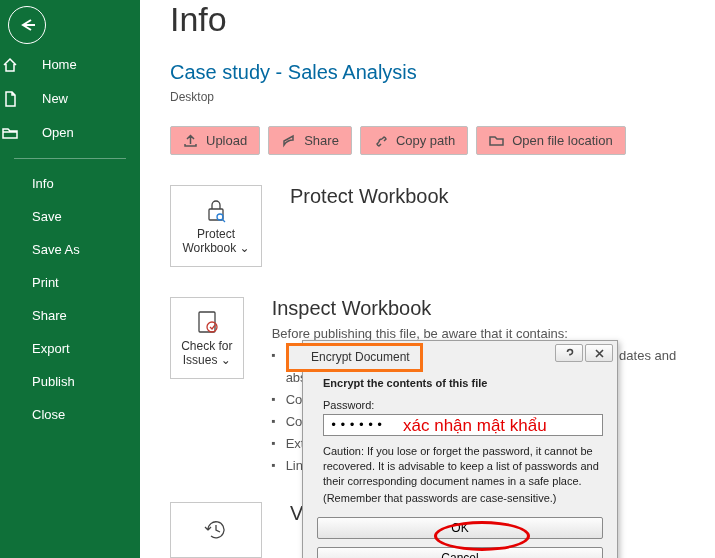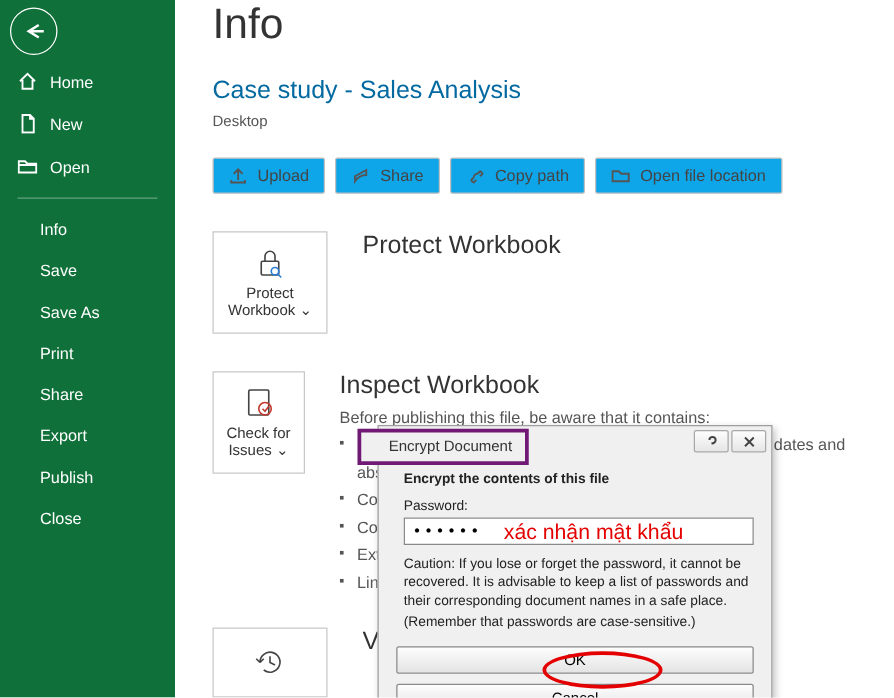--- a/index.html
+++ b/index.html
@@ -2,51 +2,51 @@
 <html><head>
 <meta charset="utf-8">
 <style>
   * { box-sizing: border-box; margin: 0; padding: 0; font-family: "Segoe UI", Arial, sans-serif; }
   body { width: 715px; height: 558px; overflow: hidden; background: #fff; position: relative; }
 
   .sidebar { position: absolute; left: 0; top: 0; width: 140px; height: 558px; background: #0f7039; color: #fff; }
   .back-btn { display: flex; align-items: center; justify-content: center; width: 38px; height: 38px; margin: 6px 0 4px 8px; border: 1.5px solid #fff; border-radius: 50%; cursor: pointer; }
   .back-btn svg { width: 18px; height: 18px; fill: none; stroke: #fff; stroke-width: 2; }
 
-  .side-link { display: flex; align-items: center; gap: 10px; padding: 9px 14px; font-size: 13px; cursor: pointer; }
+  .side-link { display: flex; gap: 24px; padding: 9px 2px; font-size: 13px; cursor: pointer; }
   .side-link .ico { width: 16px; height: 16px; display: flex; align-items: center; justify-content: center; }
   .side-link .ico svg { width: 16px; height: 16px; fill: none; stroke: #fff; stroke-width: 1.5; }
   .side-sep { border-top: 1px solid rgba(255,255,255,0.35); margin: 8px 14px; }
   .side-sub { padding: 9px 14px 9px 32px; font-size: 13px; cursor: pointer; }
 
   .main { position: absolute; left: 140px; top: 0; right: 0; height: 558px; padding: 0 0 0 30px; background: #fff; }
   .page-title { font-size: 34px; font-weight: 300; color: #333; padding-top: 0px; }
   .doc-title { font-size: 20px; color: #0369a1; margin-top: 22px; }
   .doc-loc { font-size: 12px; color: #555; margin-top: 6px; }
 
   .btn-row { display: flex; gap: 8px; margin-top: 22px; }
-  .act-btn { display: flex; align-items: center; gap: 8px; border: 1px solid #bfbfbf; padding: 6px 12px; font-size: 13px; color: #444; background: #0ea5e9; cursor: pointer; border-radius: 2px; }
+  .act-btn { display: flex; align-items: center; gap: 8px; border: 1px solid #bfbfbf; padding: 6px 12px; font-size: 13px; color: #444; background: #fca5a5; cursor: pointer; border-radius: 2px; }
   .act-btn .ai { width: 15px; height: 15px; display: flex; }
   .act-btn .ai svg { width: 15px; height: 15px; fill: none; stroke: #555; stroke-width: 1.5; }
 
   .section { display: flex; gap: 28px; margin-top: 30px; }
   .tile { width: 92px; height: 82px; border: 1px solid #c8c8c8; display: flex; flex-direction: column; align-items: center; justify-content: center; gap: 4px; cursor: pointer; background: #fff; }
   .tile .ti { width: 26px; height: 26px; }
   .tile .ti svg { width: 26px; height: 26px; fill: none; stroke: #444; stroke-width: 1.3; }
   .tile .tl { font-size: 12px; color: #333; text-align: center; line-height: 1.2; }
 
   .section-body h2 { font-size: 20px; color: #333; font-weight: 400; }
   .section-body p { font-size: 13px; color: #555; margin-top: 6px; }
   .bullets { margin-top: 4px; }
   .bullets .b { font-size: 13px; color: #555; position: relative; padding-left: 14px; line-height: 1.7; }
   .bullets .b::before { content: "■"; font-size: 6px; position: absolute; left: 0; top: 5px; color: #555; }
 
   
   .dlg { position: absolute; left: 302px; top: 340px; width: 316px; background: #f0f0f0; border: 1px solid #9e9e9e; box-shadow: 2px 2px 6px rgba(0,0,0,0.25); }
-  .dlg-title-wrap { position: absolute; left: 286px; top: 343px; border: 3px solid #701a75; padding: 4px 10px 5px 22px; font-size: 12px; color: #333; background: #f0f0f0; z-index: 3; }
+  .dlg-title-wrap { position: absolute; left: 286px; top: 343px; border: 3px solid #f97316; padding: 4px 10px 5px 22px; font-size: 12px; color: #333; background: #f0f0f0; z-index: 3; }
   .dlg-ctrls { position: absolute; right: 4px; top: 3px; display: flex; gap: 2px; }
   .dlg-ctrl { width: 28px; height: 18px; border: 1px solid #a8a8a8; background: linear-gradient(#fdfdfd,#e6e6e6); border-radius: 2px; display: flex; align-items: center; justify-content: center; cursor: pointer; }
   .dlg-ctrl svg { width: 11px; height: 11px; stroke: #444; stroke-width: 1.6; fill: none; }
   .dlg-body { padding: 36px 14px 12px 20px; font-size: 11px; color: #222; }
   .dlg-body .hdr { font-weight: 700; margin-bottom: 10px; }
   .dlg-body .lbl { margin-bottom: 3px; }
   .dlg-body .pw { width: 100%; border: 1px solid #8a8a8a; padding: 3px 6px; font-size: 12px; font-family: monospace; letter-spacing: 2px; background: #fff; }
   .dlg-body .warn { margin-top: 8px; line-height: 1.35; }
   .dlg-btns { display: flex; justify-content: flex-start; gap: 8px; padding: 0 14px 12px 14px; flex-direction: column; }
   .dlg-btn { min-width: 74px; padding: 3px 14px; border: 1px solid #8a8a8a; background: linear-gradient(#fdfdfd,#e4e4e4); font-size: 12px; border-radius: 2px; cursor: pointer; }

